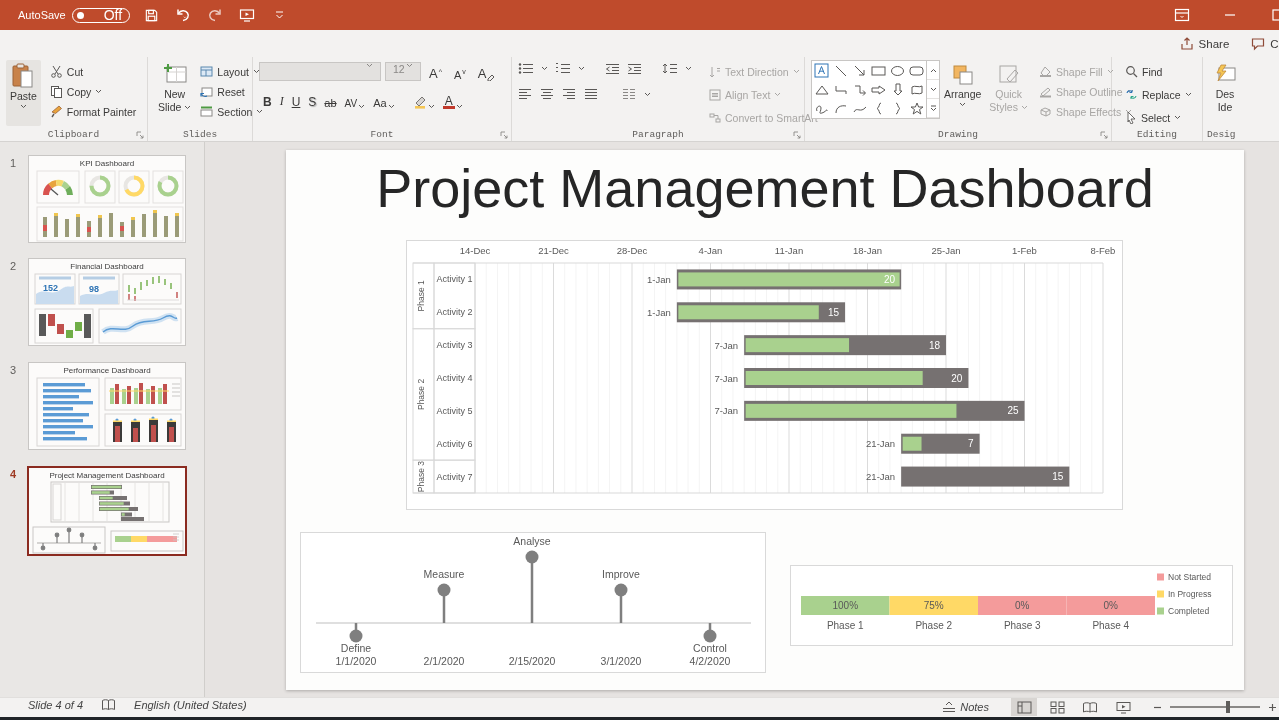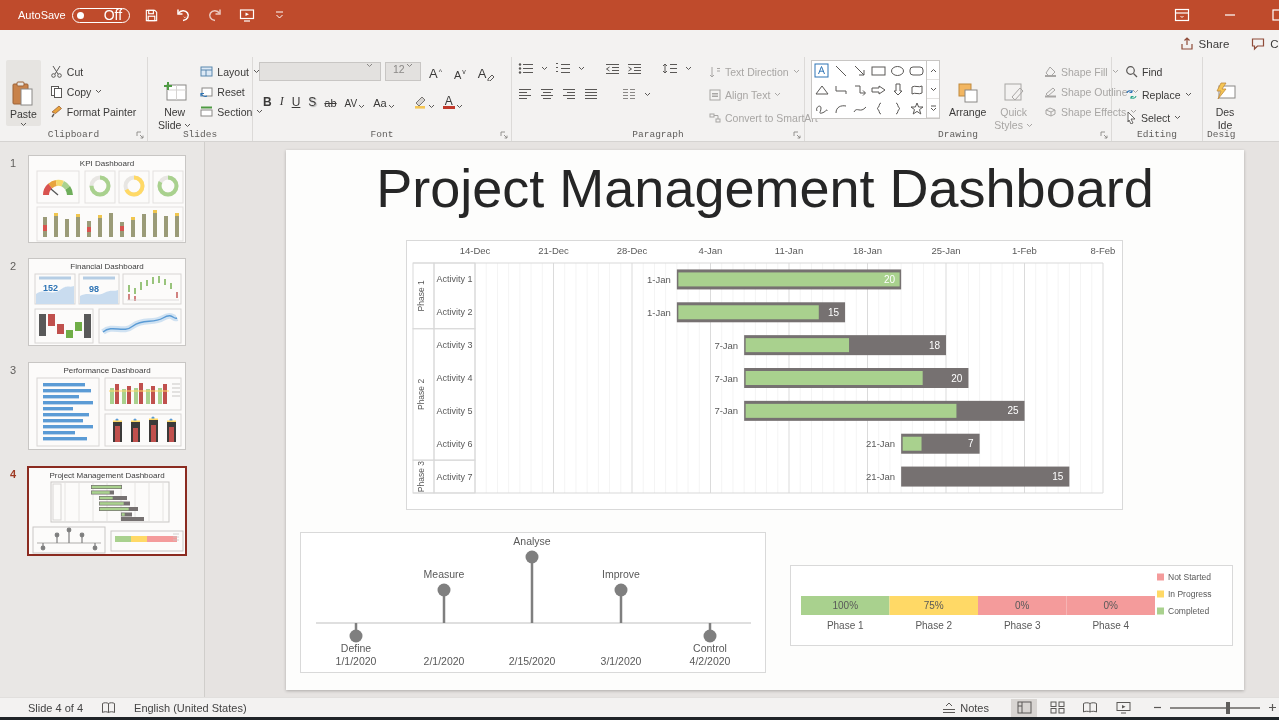--- a/index.html
+++ b/index.html
@@ -29,21 +29,21 @@
 
   
   #ribbon { position:absolute; left:0; top:57px; right:0; height:85px; background:#F3F2F1;
             border-bottom:1px solid #D5D3D1; display:flex; overflow:hidden; }
   .group { position:relative; height:100%; border-right:1px solid #DCDAD8; padding:3px 4px 14px 6px;
            display:flex; align-items:flex-start; }
   .glabel { position:absolute; bottom:1px; left:0; right:0; text-align:center;
             font-size:9.5px; color:#605E5C;font-family:Liberation Mono, monospace; }
   .launcher { position:absolute; bottom:2px; right:3px; }
   .bigbtn { display:flex; flex-direction:column; align-items:center; justify-content:flex-start;
-            gap:2px; padding:21px 4px; font-size:10.5px; line-height:11px; text-align:center; }
+            gap:2px; padding:3px 4px; font-size:10.5px; line-height:11px; text-align:center; }
   .col { display:flex; flex-direction:column; justify-content:flex-start; gap:1px; padding-top:2px; }
   .sbtn { display:flex; align-items:center; gap:4px; font-size:10.5px; height:19px; padding:0 3px;
           white-space:nowrap; }
   .dis { color:#A8A6A4; }
   .dis svg * { stroke:#A8A6A4 !important; fill:none !important; }
   .combo { background:#E3E1DF; border:1px solid #C8C6C4; height:19px; display:flex;
            justify-content:space-between; font-size:10.5px; color:#8A8886;
            padding:0 7px; }
   .chip { font-size:12px; display:flex; align-items:flex-end; gap:1px; padding:0 4px; height:19px; }
   .rowicons { display:flex; align-items:center; gap:2px; }
@@ -73,22 +73,22 @@
            box-shadow:0 1px 3px rgba(0,0,0,.25); }
   #slide-title { position:absolute; top:7px; left:0; width:100%; text-align:center;
                  font-size:54px; font-weight:300; color:#262626; letter-spacing:0px; }
   .chartbox { position:absolute; background:#FFFFFF; border:1px solid #D9D9D9; }
   #gantt-chart    { left:120px; top:90px;  width:717px; height:270px; }
   #timeline-chart { left:14px;  top:382px; width:466px; height:141px; }
   #progress-chart { left:504px; top:415px; width:443px; height:81px; }
 
   
   #statusbar { position:absolute; left:0; bottom:3px; right:0; height:20px; background:#F3F2F1;
-               border-top:1px solid #E1DFDD; display:flex; align-items:center; font-size:11px;
-               color:#444; }
+               border-top:1px solid #E1DFDD; display:flex; align-items:flex-start; font-size:11px;
+               color:#444;font-style:italic; }
   .sb-left { display:flex; align-items:center; gap:18px; padding-left:28px; }
   .sb-right { margin-left:auto; display:flex; align-items:center; gap:0; padding-right:2px; }
   .sb-notes { display:flex; align-items:center; gap:4px; margin-right:22px; }
   .viewbtn { width:26px; height:18px; display:flex; align-items:center; justify-content:center;
              margin-right:7px; }
   .viewbtn.sel { background:#D8D5D2; }
   #bottomstrip { position:absolute; left:0; bottom:0; right:0; height:3px; background:#1F2428; }
   .zoomslider { display:flex; align-items:center; gap:8px; margin-left:10px; }
   .ztrack { position:relative; width:90px; height:2px; background:#8A8886; }
   .zhandle { position:absolute; top:-5px; left:56px; width:4px; height:12px; background:#605E5C; }
@@ -631,21 +631,21 @@
               <path d="M1 1l2.5 2.5L6 1" fill="none" stroke="#5A5856"></path>
             </svg>
           </div>
         <div>
             <svg width="7" height="7" viewBox="0 0 7 7">
               <path d="M1 1h5M1 3l2.5 2.5L6 3" fill="none" stroke="#5A5856"></path>
             </svg>
           </div>
       </div>
     </div>
-    <div class="bigbtn" style="height:66px;margin-left:5px">
+    <div class="bigbtn" style="height:66px;">
       <span>
           <svg width="24" height="24" viewBox="0 0 24 24">
             <rect x="3" y="3" width="12" height="12" fill="#F2B661" stroke="#C08A3E"></rect>
             <rect x="9" y="9" width="12" height="12" fill="#fff" stroke="#8A8886"></rect>
           </svg>
         </span>
       <span>Arrange</span>
       <svg width="7" height="5" viewBox="0 0 7 5">
           <path d="M1 1l2.5 2.5L6 1" fill="none" stroke="#5A5856"></path>
         </svg>

